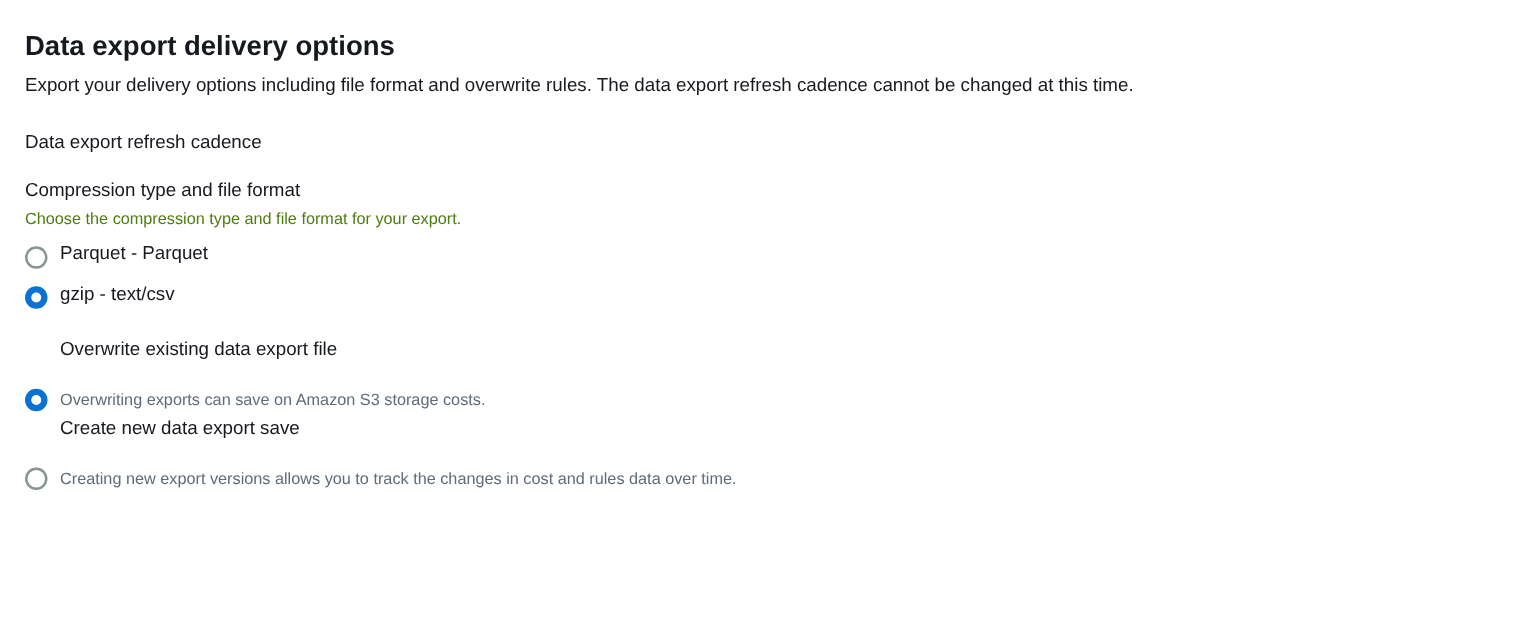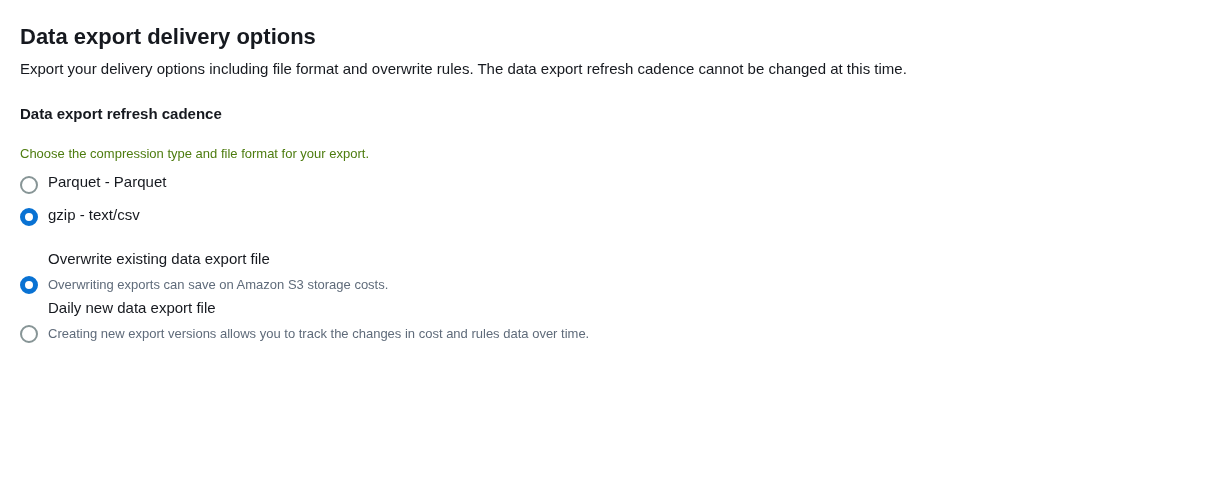--- a/index.html
+++ b/index.html
@@ -24,21 +24,21 @@
       font-size: 15px;
       color: #16191f;
       line-height: 1.5;
       margin-bottom: 24px;
     }
     .field-group {
       margin-bottom: 22px;
     }
     .field-label {
       font-size: 15px;
-      font-weight: 700;
+      font-weight: 400;
       color: #16191f;
       margin-bottom: 4px;
     }
     .field-value {
       font-size: 15px;
       color: #16191f;
       line-height: 1.5;
     }
     .field-hint {
       font-size: 13px;
@@ -82,34 +82,35 @@
     }
     .radio-label {
       font-size: 15px;
       color: #16191f;
       line-height: 1.5;
     }
     .radio-description {
       font-size: 13px;
       color: #5f6b7a;
       line-height: 1.5;
-      margin-top: 4px;
+      margin-top: 18px;
     }
   </style>
 </head>
 <body>
 
 <h1 class="section-title">Data export delivery options</h1>
 <p class="section-description">Export your delivery options including file format and overwrite rules. The data export refresh cadence cannot be changed at this time.</p>
 
 <div class="field-group">
   <div class="field-label">Data export refresh cadence</div>
 </div>
 
 <div class="field-group">
+  <div class="field-label">Compression type and file format</div>
   <div class="field-hint">Choose the compression type and file format for your export.</div>
   <div class="radio-list">
     <div class="radio-item">
       <span class="radio-circle"></span>
       <div class="radio-text-wrap">
         <span class="radio-label">Parquet - Parquet</span>
       </div>
     </div>
     <div class="radio-item">
       <span class="radio-circle selected"></span>
@@ -125,18 +126,18 @@
     <div class="radio-item">
       <span class="radio-circle selected"></span>
       <div class="radio-text-wrap">
         <span class="radio-label">Overwrite existing data export file</span>
         <span class="radio-description">Overwriting exports can save on Amazon S3 storage costs.</span>
       </div>
     </div>
     <div class="radio-item">
       <span class="radio-circle"></span>
       <div class="radio-text-wrap">
-        <span class="radio-label">Daily new data export file</span>
+        <span class="radio-label">Create new data export save</span>
         <span class="radio-description">Creating new export versions allows you to track the changes in cost and rules data over time.</span>
       </div>
     </div>
   </div>
 </div>
 
 </body></html>

